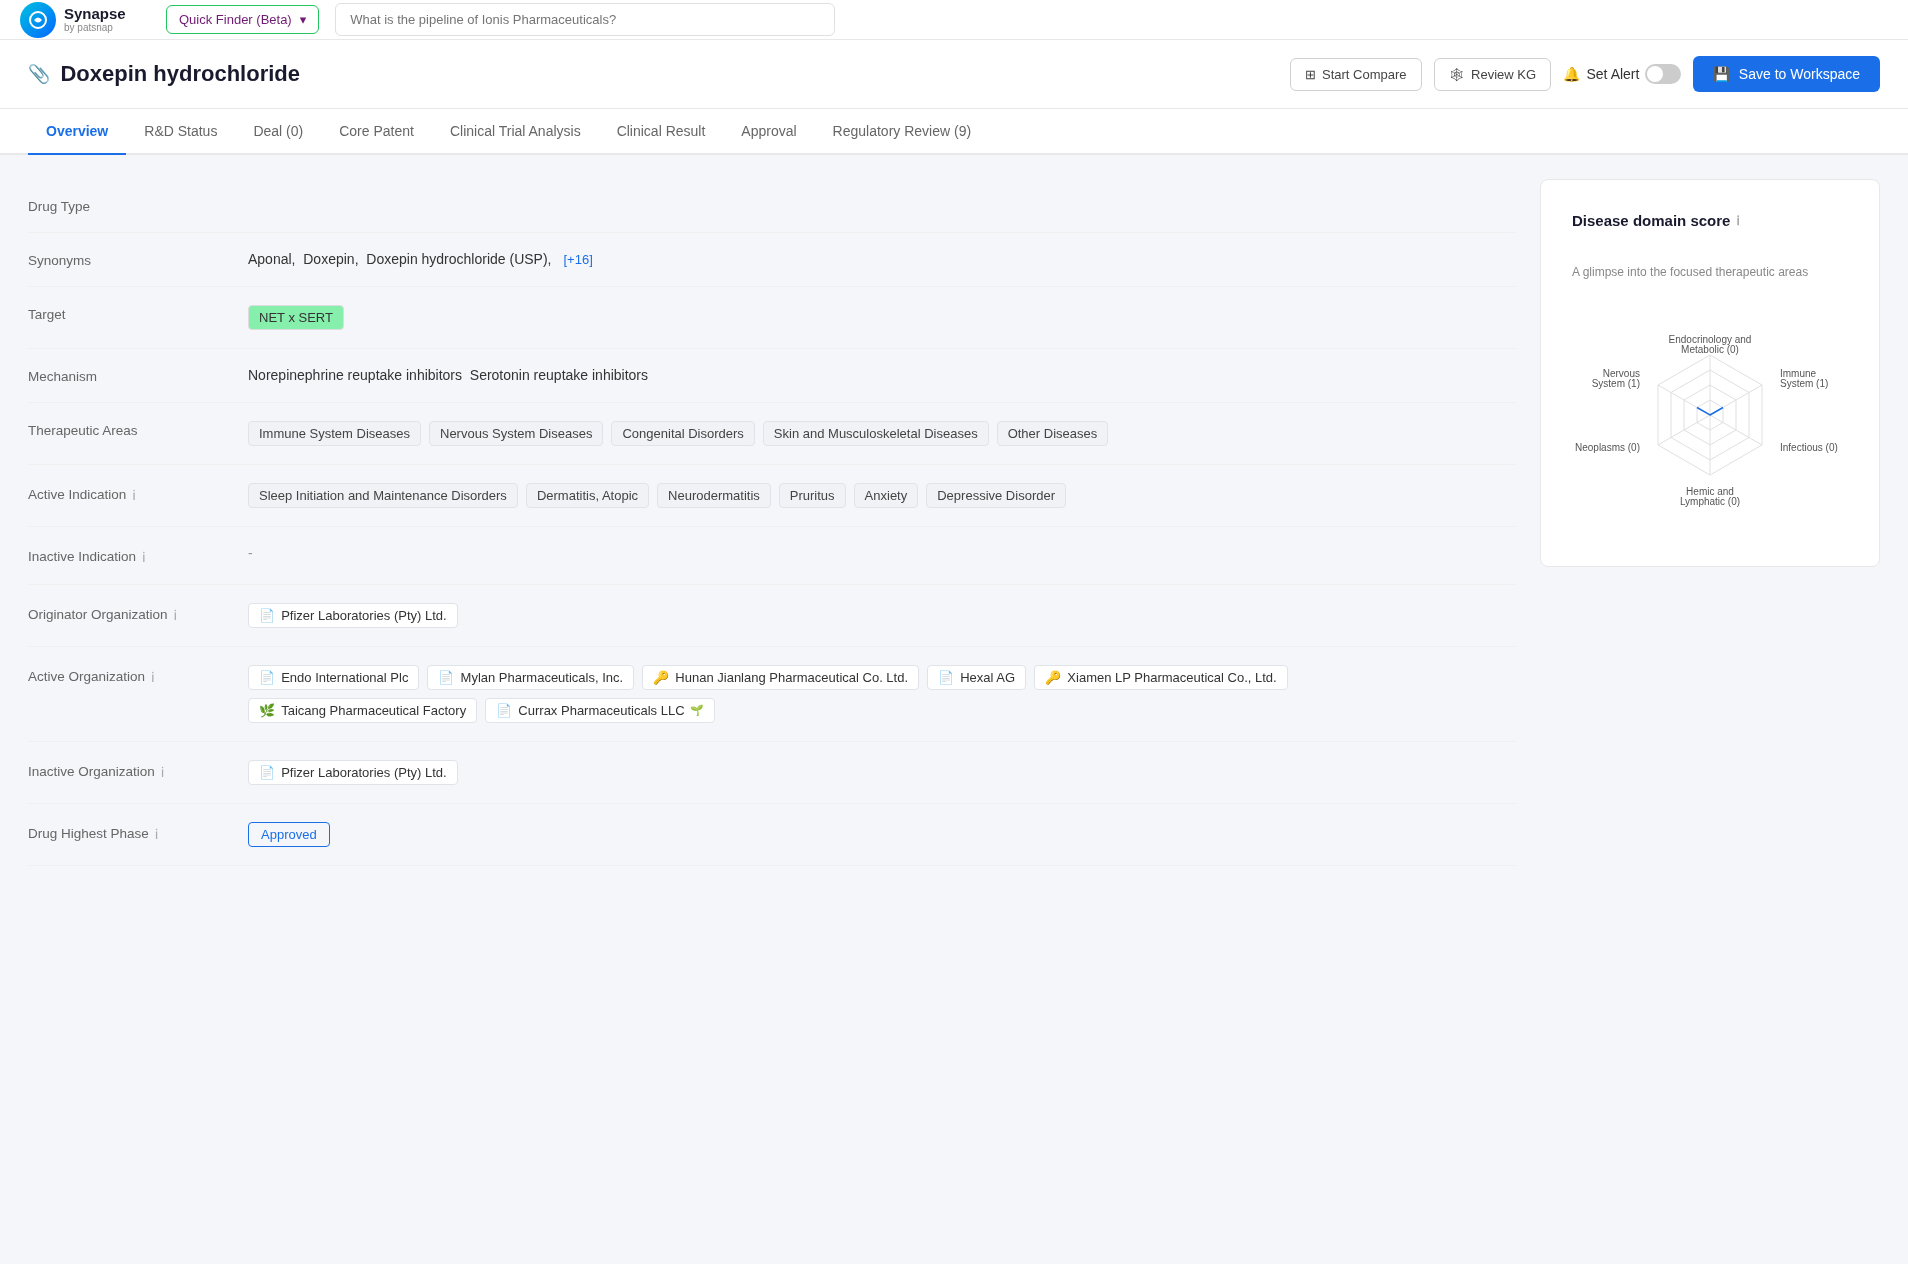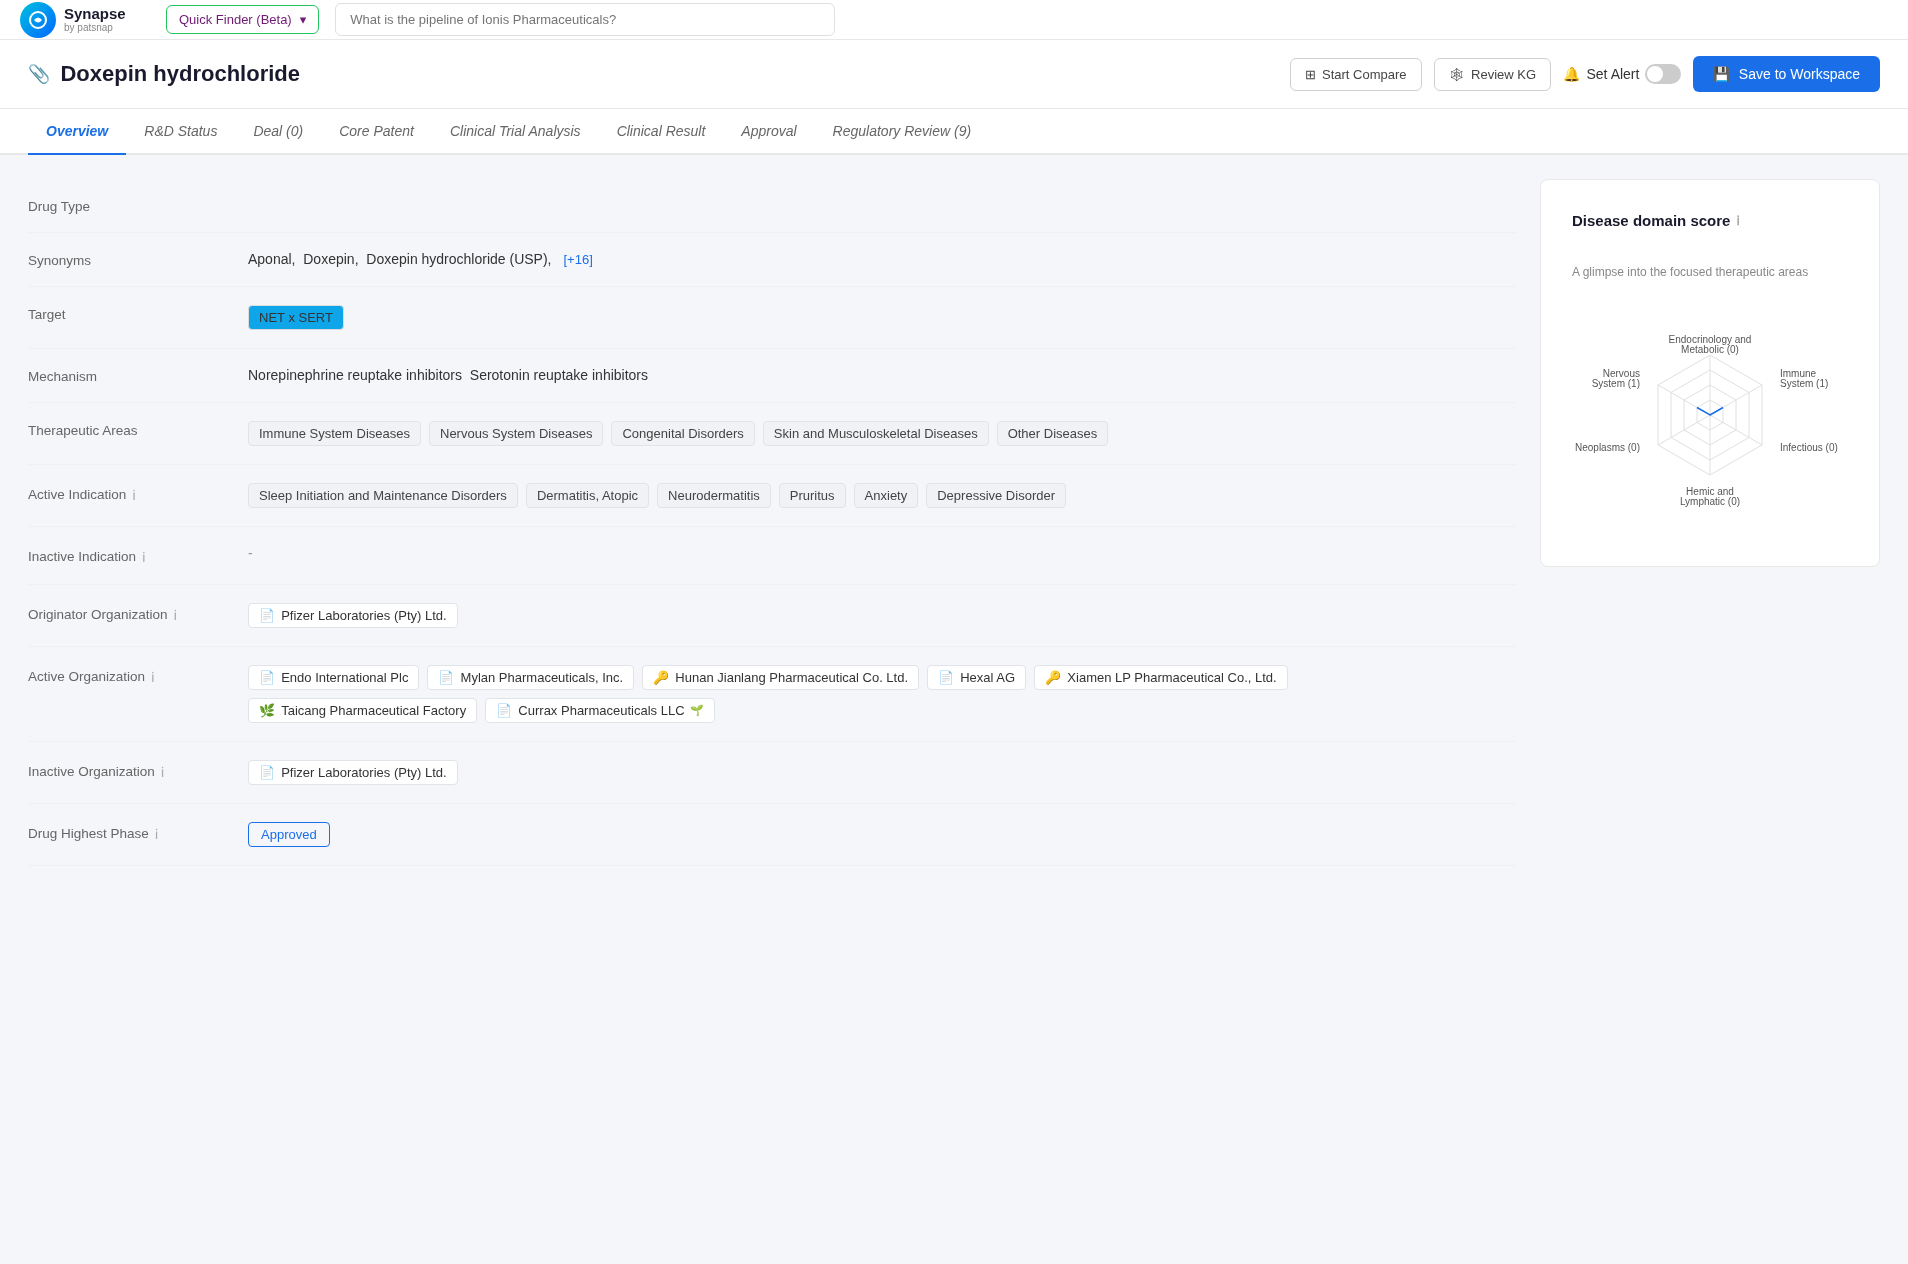--- a/index.html
+++ b/index.html
@@ -51,21 +51,21 @@
       position: relative; cursor: pointer;
     }
     .toggle-knob {
       width: 16px; height: 16px; background: #fff; border-radius: 50%;
       position: absolute; top: 2px; left: 2px; transition: left 0.2s;
     }
 
     
     .tabs {
       display: flex; border-bottom: 2px solid #e8e8e8; padding: 0 28px;
-      background: #fff; gap: 0; font-style: italic;
+      background: #fff; gap: 0;
     }
     .tab {
       padding: 14px 18px; font-size: 14px; color: #666; cursor: pointer;
       border-bottom: 2px solid transparent; margin-bottom: -2px;
       white-space: nowrap;
     }
     .tab.active { color: #1a6fe8; border-bottom-color: #1a6fe8; font-weight: 600; }
 
     
     .main-content { display: flex; padding: 24px 28px; gap: 24px; }
@@ -83,21 +83,21 @@
     }
     .info-label .info-icon { color: #aaa; font-size: 14px; cursor: pointer; }
     .info-value { flex: 1; display: flex; flex-wrap: wrap; gap: 8px; align-items: center; }
 
     
     .tag {
       background: #f0f2f5; border: 1px solid #e0e3e8; border-radius: 4px;
       padding: 4px 10px; font-size: 13px; color: #444;
     }
     .tag-target {
-      background: #0ea5e9; border: 1px solid #ddd; border-radius: 4px;
+      background: #86efac; border: 1px solid #ddd; border-radius: 4px;
       padding: 4px 10px; font-size: 13px; color: #333;
     }
     .link-more { color: #1a6fe8; font-size: 13px; cursor: pointer; margin-left: 4px; }
     .plain-text { font-size: 14px; color: #333; }
     .dash { color: #999; }
 
     
     .org-tag {
       display: flex; align-items: center; gap: 6px;
       border: 1px solid #e0e3e8; border-radius: 4px; padding: 4px 10px;

